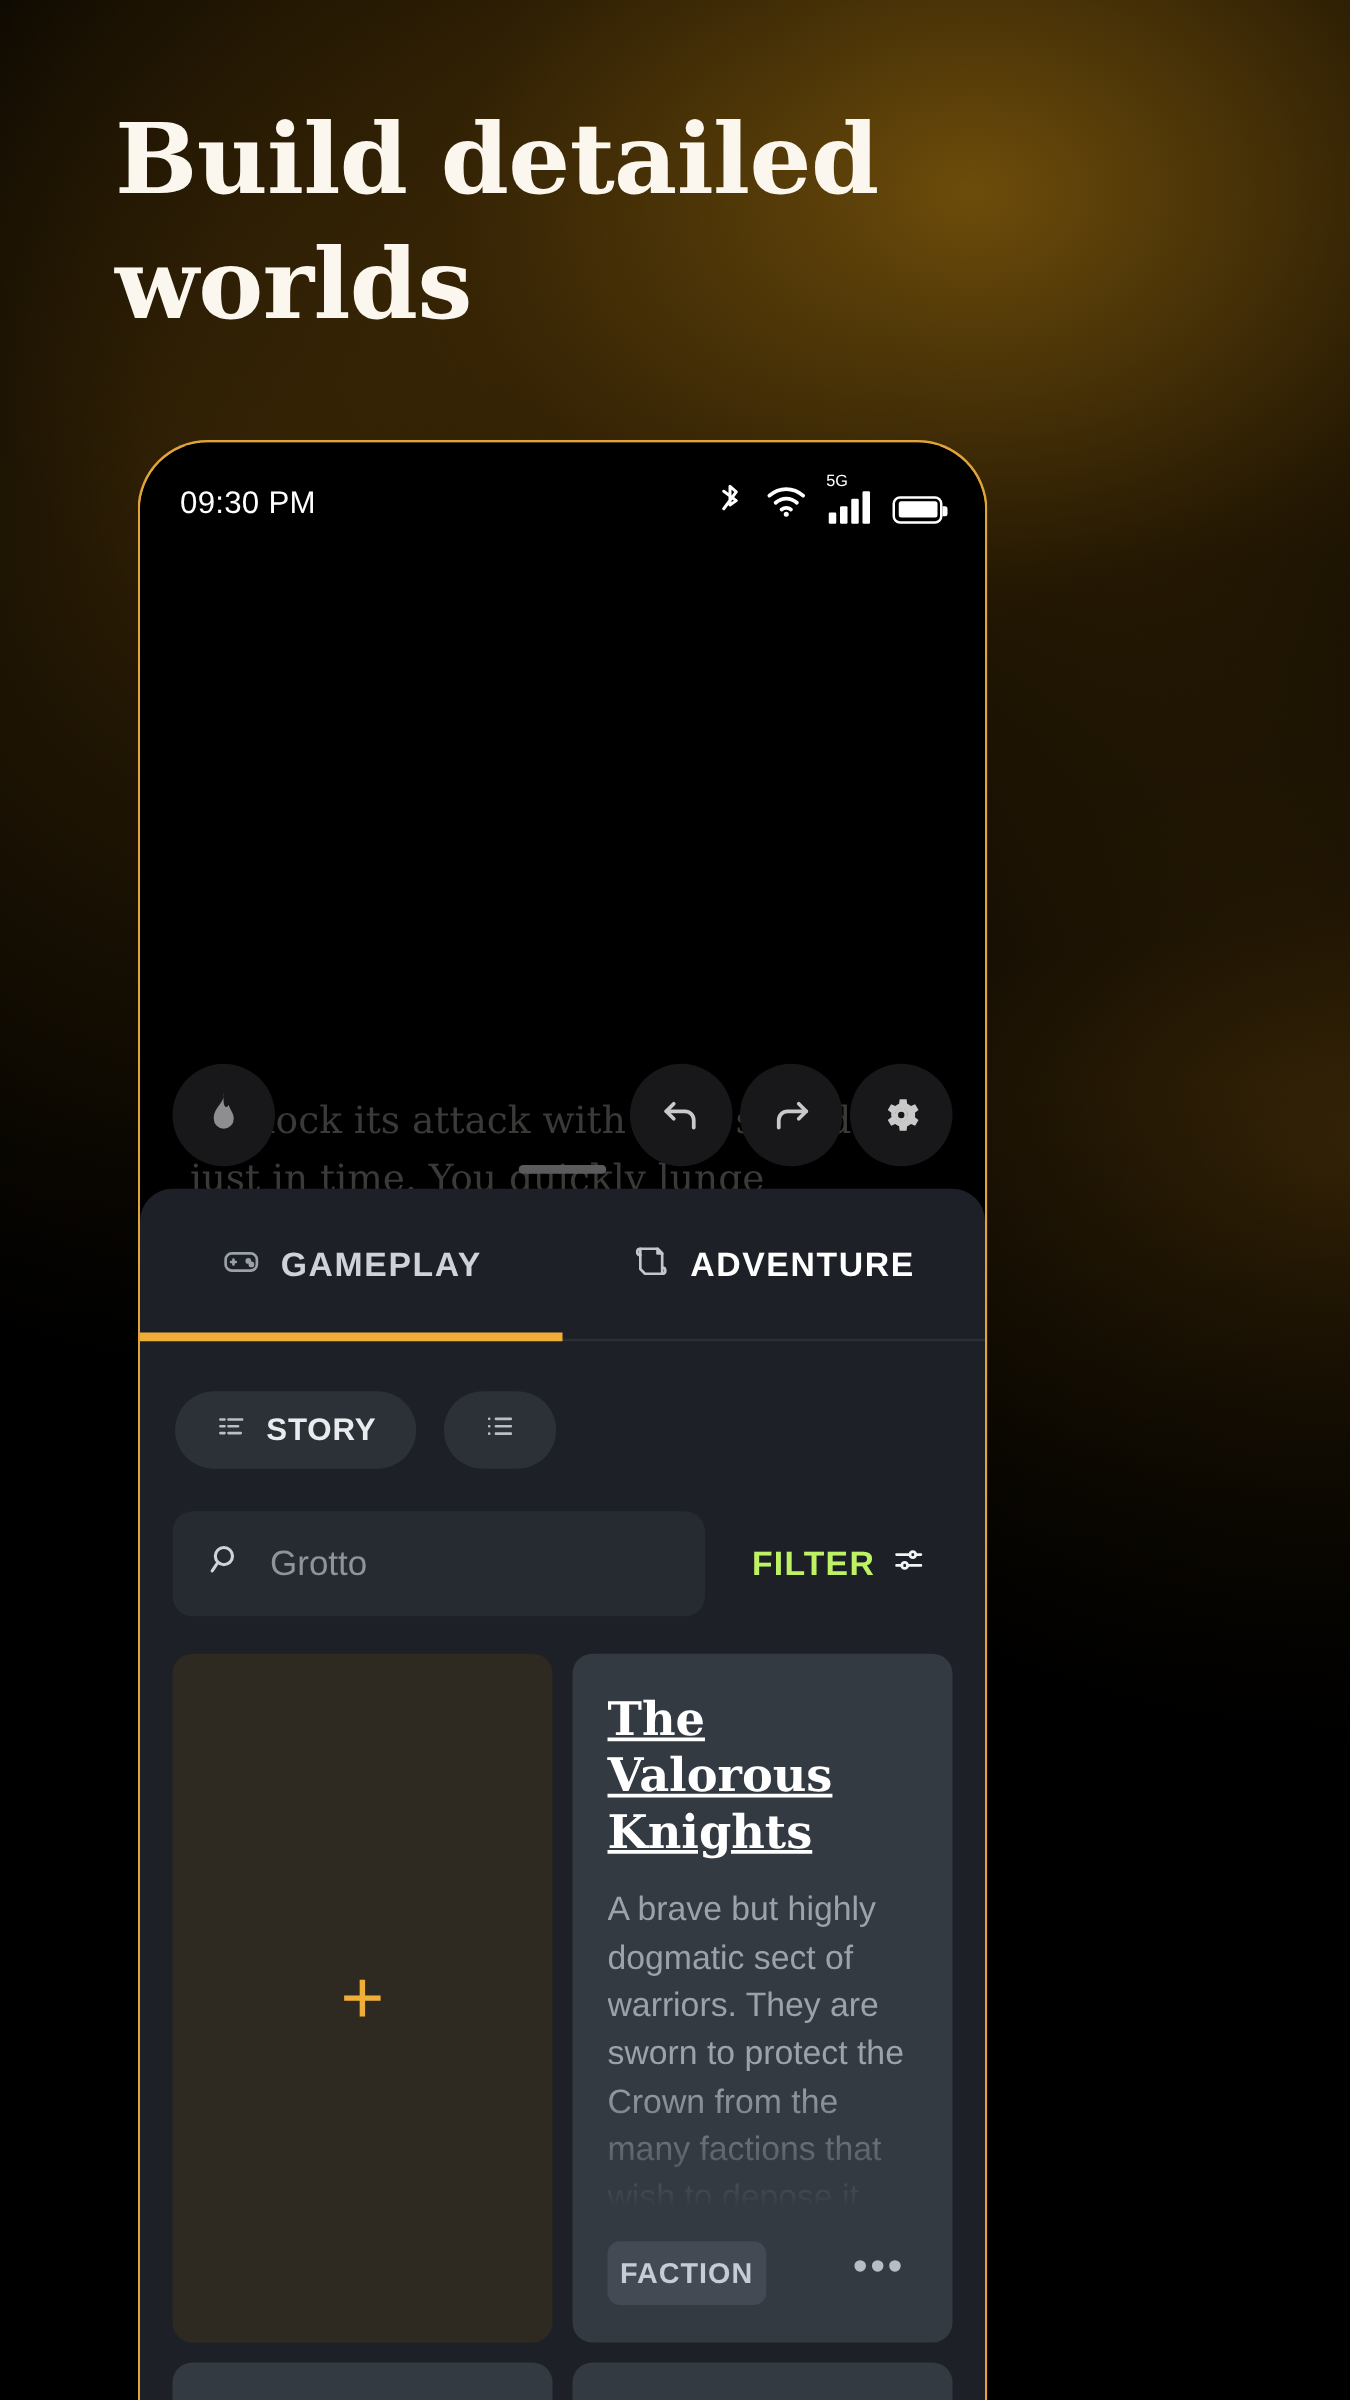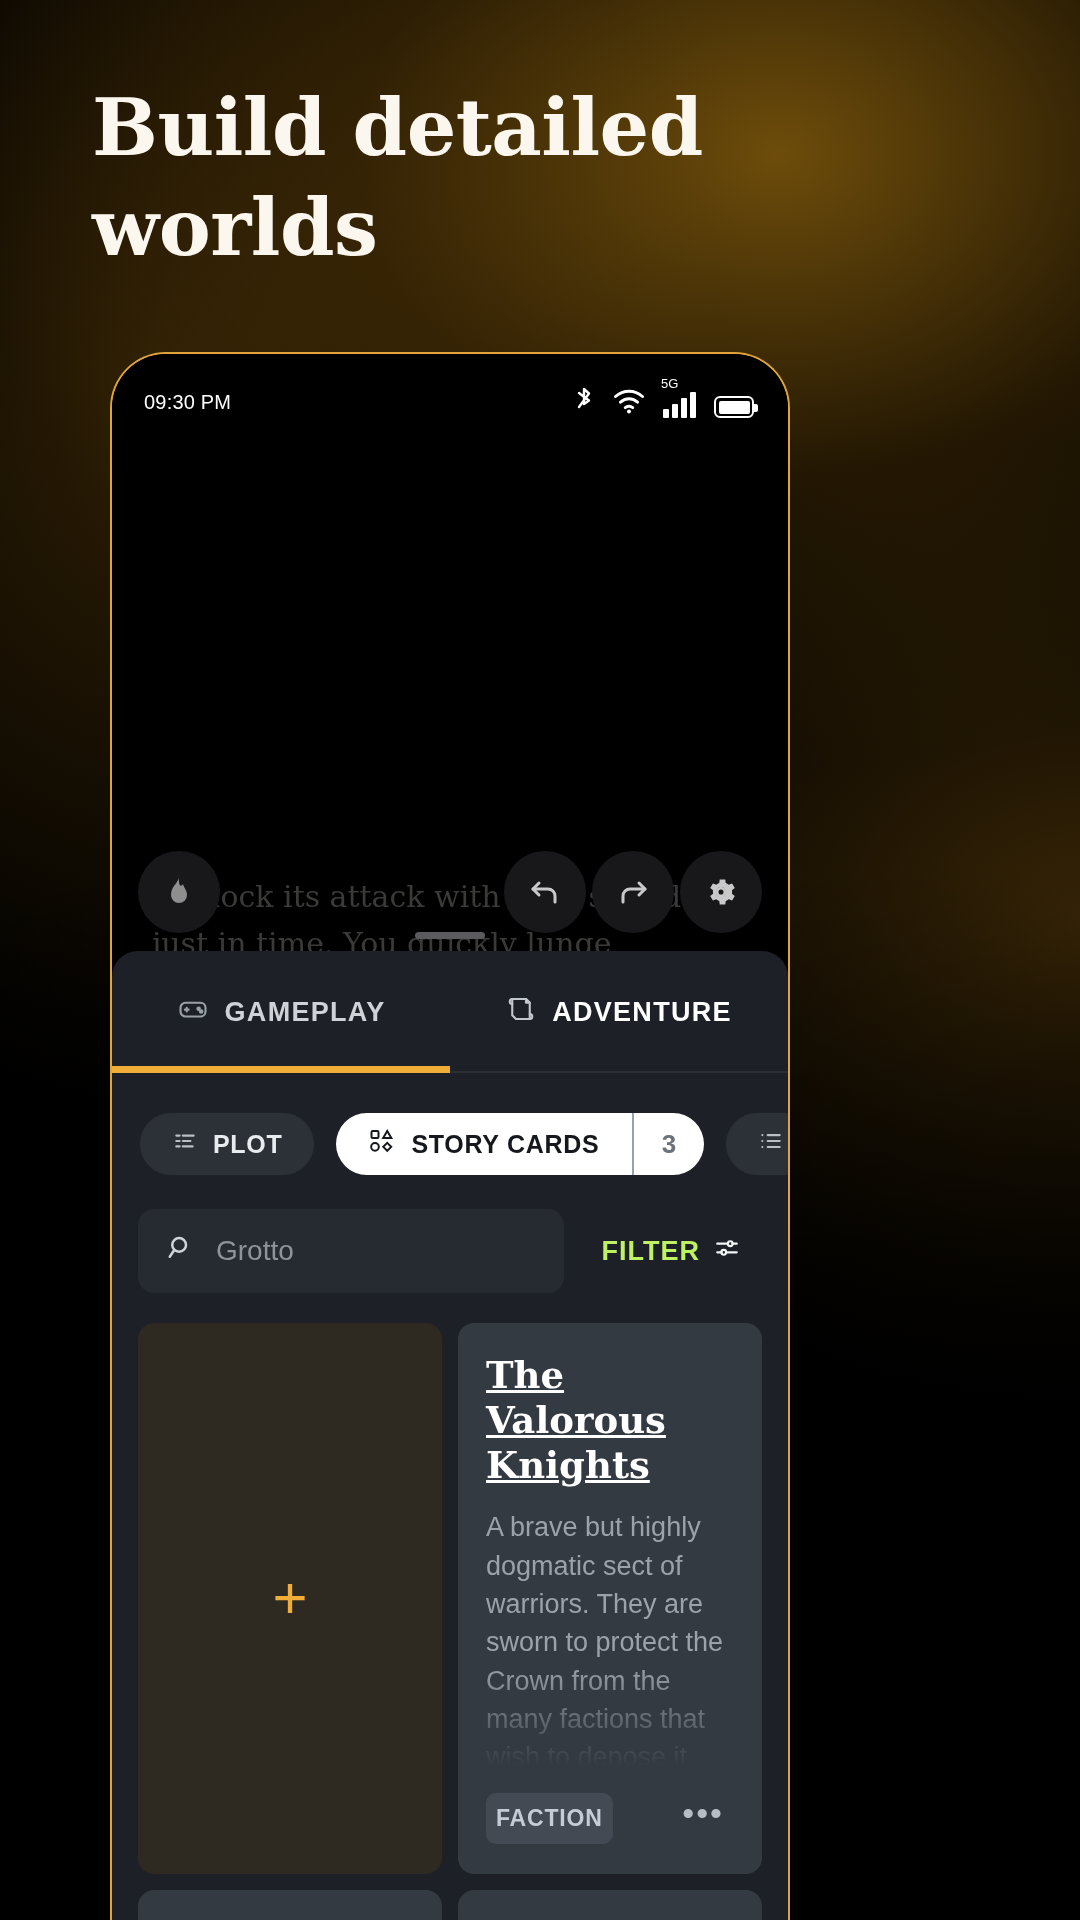--- a/index.html
+++ b/index.html
@@ -55,21 +55,21 @@
     background:#000;
   }
 
   
   #statusbar{
     position:absolute; left:0; top:0; width:100%; height:96px;
     display:flex; align-items:center; justify-content:space-between;
     padding:0 34px 0 32px;
     color:#fff;
   }
-  #clock{ font-size:20px; letter-spacing:0.2px; }
+  #clock{ font-size:25px; letter-spacing:0.2px; }
   #sysicons{ display:flex; align-items:flex-end; gap:18px; }
   .bars{ display:flex; align-items:flex-end; gap:3px; height:26px; position:relative; }
   .bars i{ display:block; width:6px; background:#fff; border-radius:1px; }
   .b1{height:9px;} .b2{height:14px;} .b3{height:20px;} .b4{height:26px;}
   #fiveg{ position:absolute; left:-2px; top:-15px; font-size:13px; color:#fff; line-height:1; }
   #batt{
     width:40px; height:22px; border:2.5px solid #fff; border-radius:6px;
     position:relative; display:flex; align-items:center; padding:2.5px;
   }
   #batt:after{ content:""; position:absolute; right:-6px; top:6px; width:4px; height:8px; background:#fff; border-radius:0 2px 2px 0;}
@@ -308,33 +308,21 @@
         <div id="tab-underline"></div>
       </div>
 
       <div id="chips">
         <div class="chip">
           <span>
             <svg width="26" height="26" viewBox="0 0 24 24" fill="none" stroke="#b9bfc6" stroke-width="2" stroke-linecap="round">
                 <path d="M4 7h3M10 7h10M4 12h3M10 12h7M4 17h3M10 17h9"></path>
               </svg>
           </span>
-          <span>PLOT</span>
-        </div>
-        <div class="chip active">
-          <span>
-            <svg width="28" height="28" viewBox="0 0 24 24" fill="none" stroke="#15181c" stroke-width="1.7">
-                <rect x="3" y="3.5" width="6" height="6" rx="1"></rect>
-                <path d="M16.5 3.5l3.5 6h-7z"></path>
-                <circle cx="6" cy="17" r="3.3"></circle>
-                <path d="M16.5 13.6l3.4 3.4-3.4 3.4-3.4-3.4z"></path>
-              </svg>
-          </span>
-          <span>STORY CARDS</span>
-          <span class="count">3</span>
+          <span>STORY</span>
         </div>
         <div class="chip">
           <span>
             <svg width="26" height="26" viewBox="0 0 24 24" fill="none" stroke="#b9bfc6" stroke-width="2" stroke-linecap="round">
                 <path d="M4 6.5h.01M4 12h.01M4 17.5h.01M9 6.5h11M9 12h11M9 17.5h11"></path>
               </svg>
           </span>
 
         </div>
       </div>

